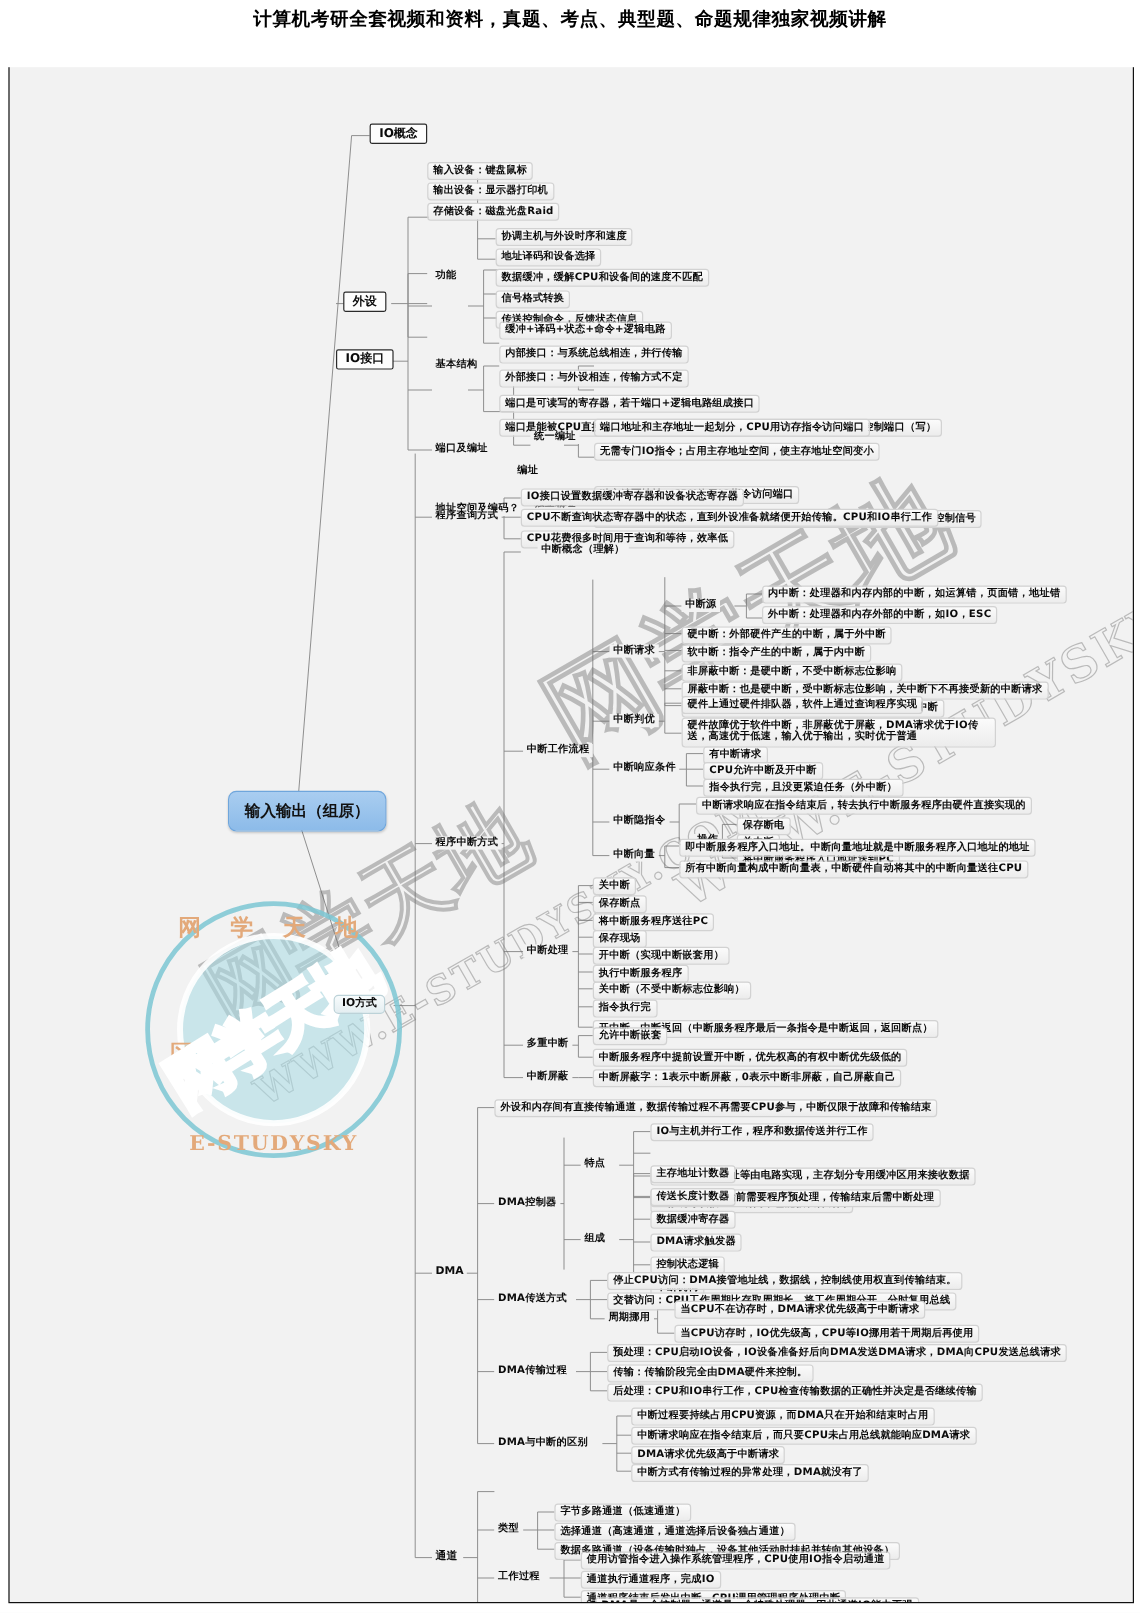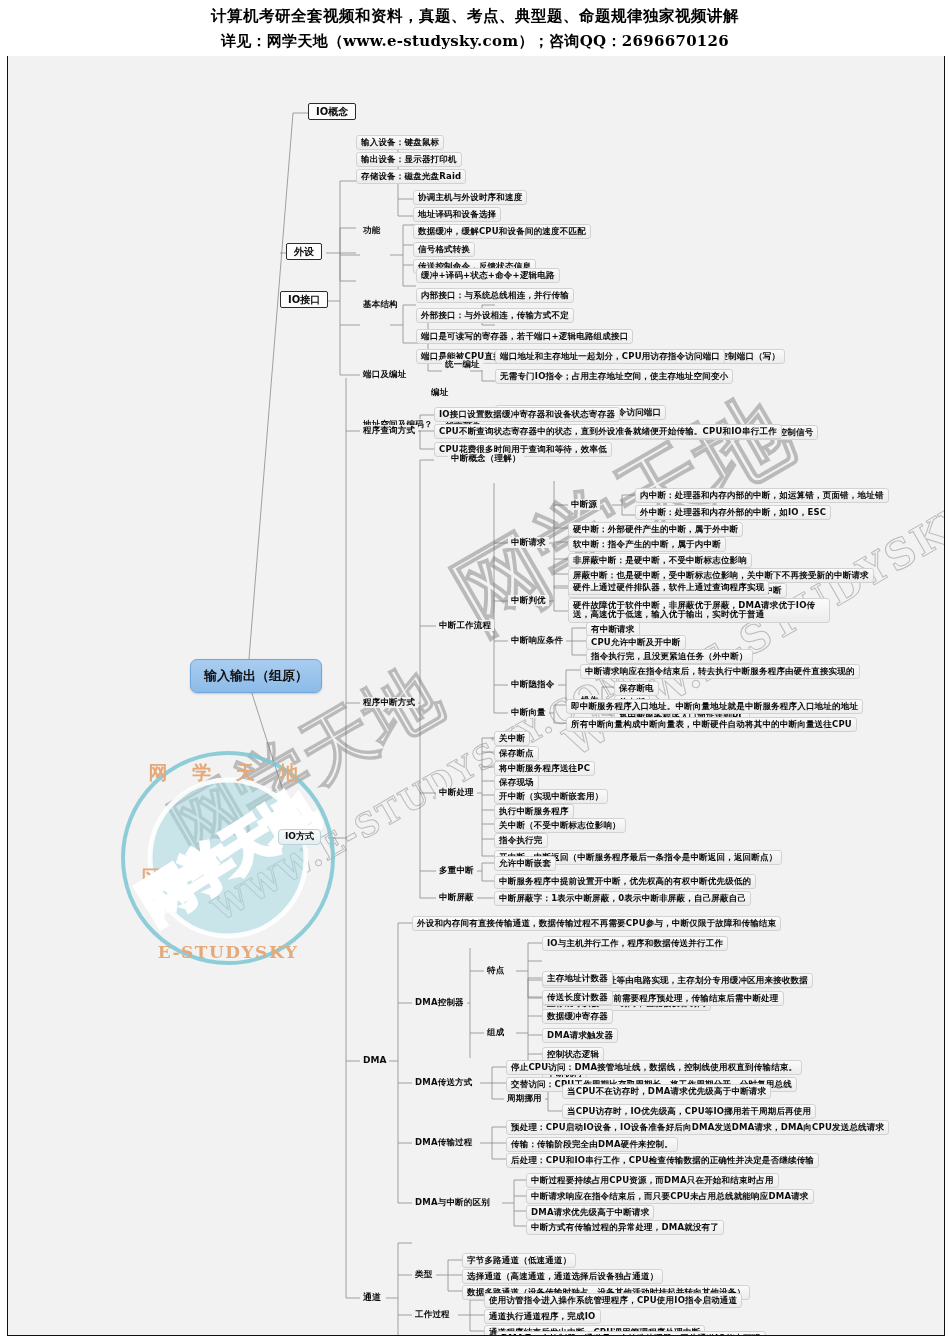--- a/index.html
+++ b/index.html
@@ -108,21 +108,20 @@
   #seal{
     position:absolute;left:105px;top:690px;width:230px;height:230px;z-index:3;
     pointer-events:none;
   }
 </style>
 </head>
 <body>
 
 <div id="header">
   <div class="h-line1">计算机考研全套视频和资料，真题、考点、典型题、命题规律独家视频讲解</div>
-  <div class="h-line2">详见：网学天地（www.e-studysky.com）；咨询QQ：2696670126</div>
 </div>
 
 <div id="frame">
   <div id="canvas">
 
     <svg id="svg-links" viewBox="0 0 936 1282">
       <g fill="none" stroke="#8a8a8a" stroke-width="0.8">
 
         <path d="M240,618 L285,60"></path>
         <path d="M285,60 L300,60"></path>

